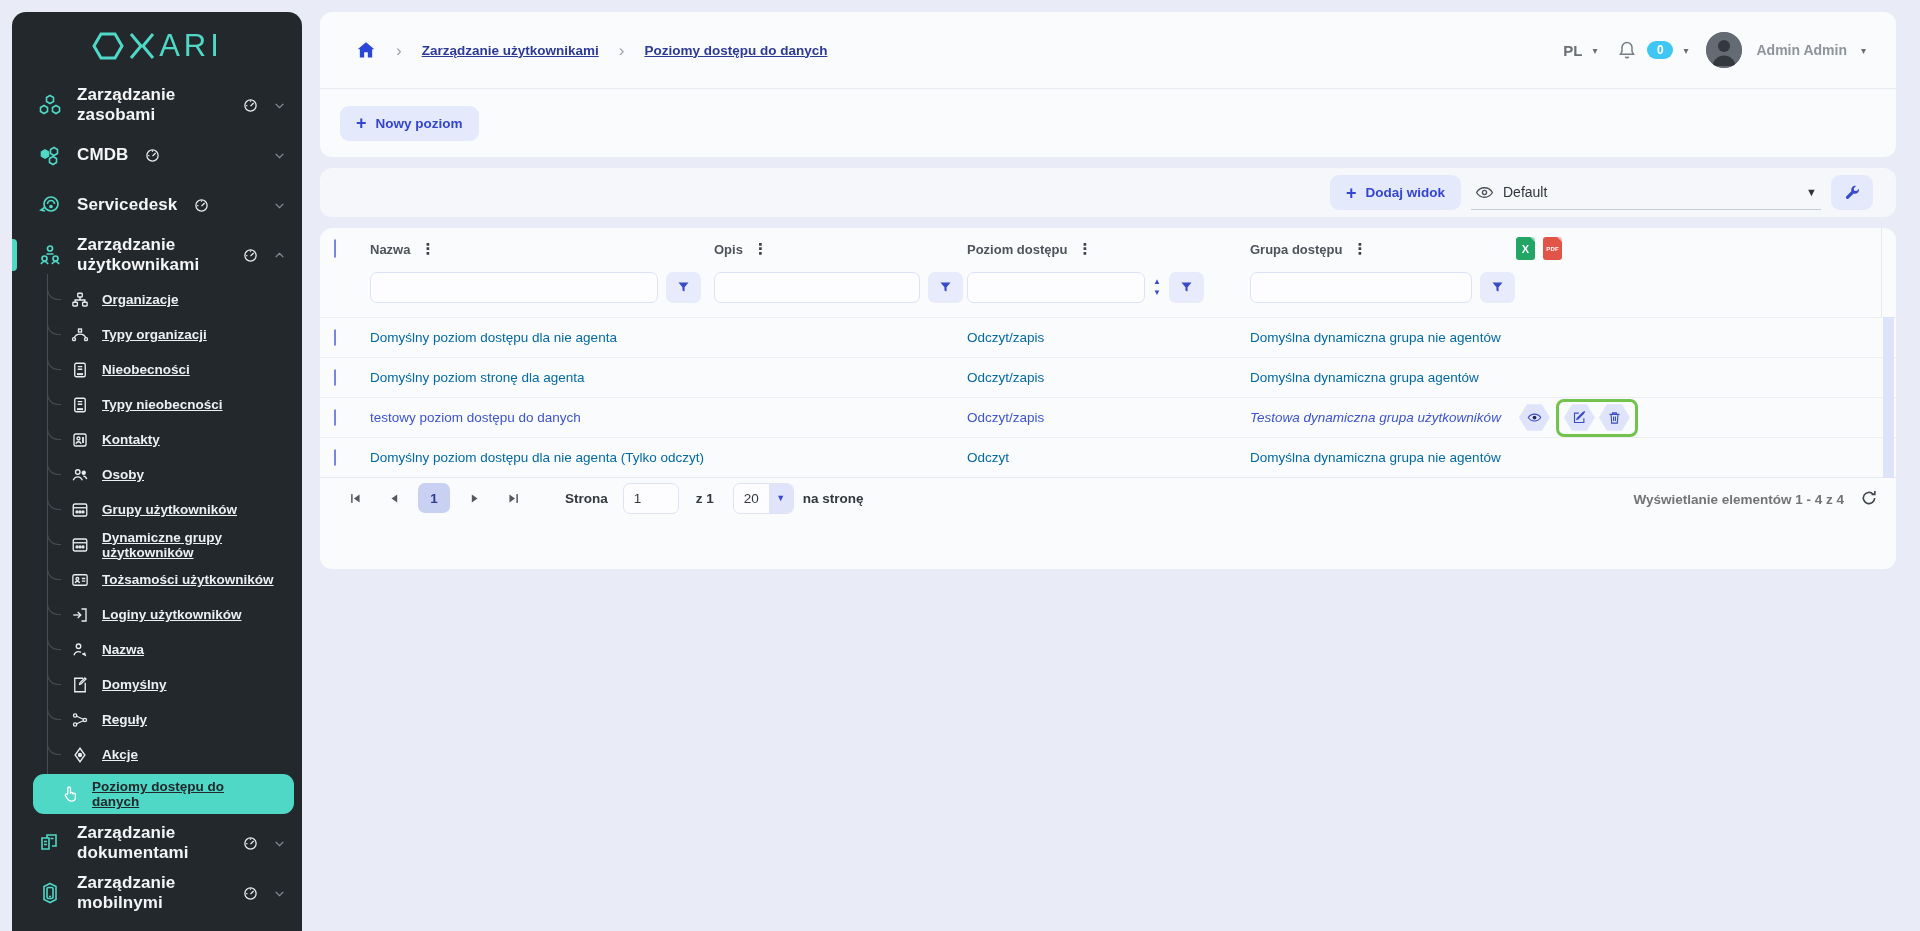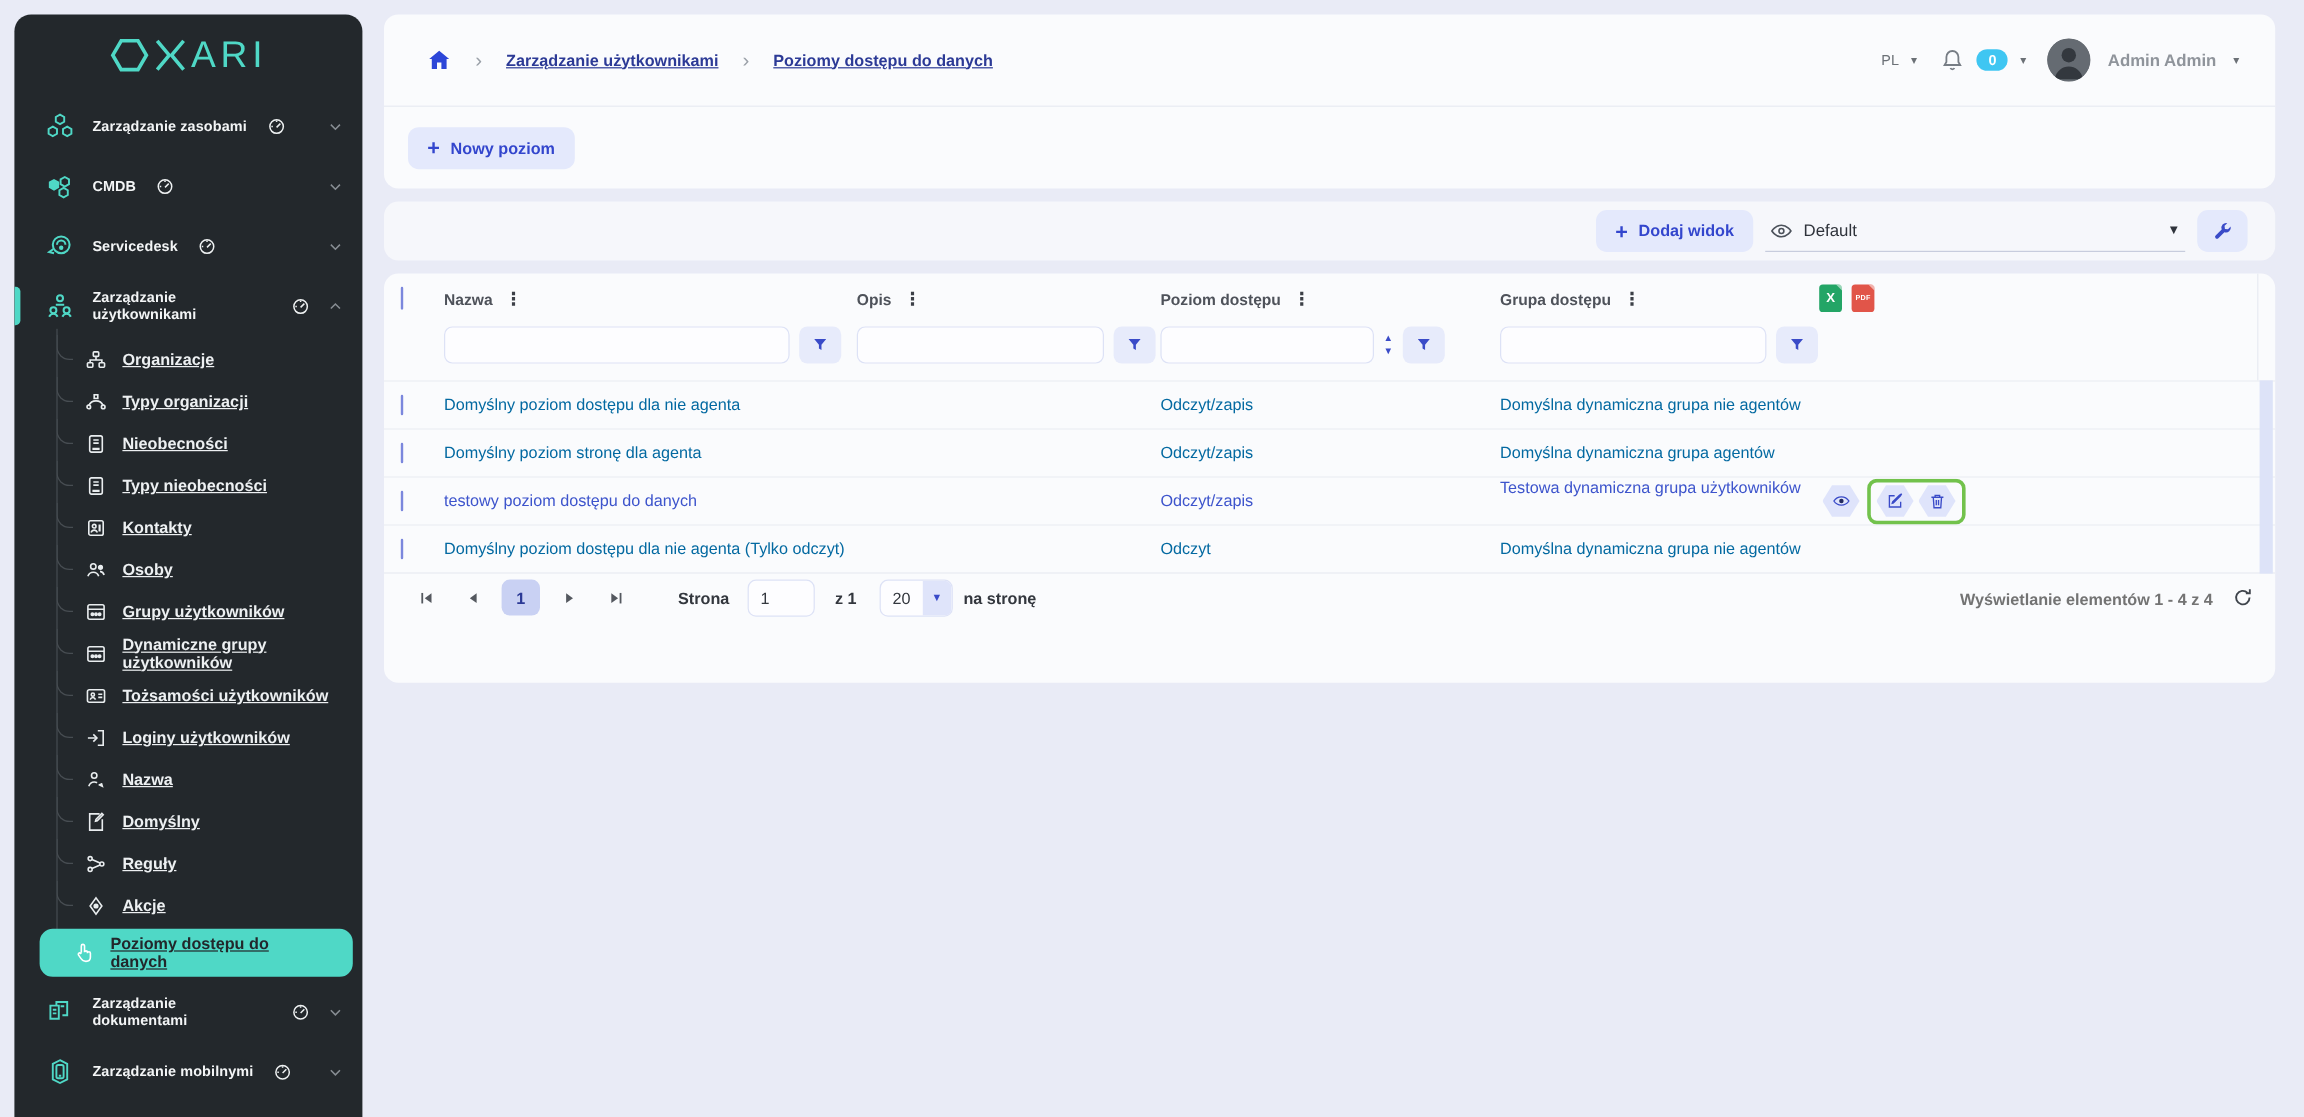--- a/index.html
+++ b/index.html
@@ -11,21 +11,21 @@
   html,body{width:1920px;height:931px;overflow:hidden;}
   body{background:var(--page);font-family:"Liberation Sans","DejaVu Sans",sans-serif;color:var(--text);}
   svg{display:block;}
 
   
   .sidebar{position:absolute;left:12px;top:12px;width:290px;height:919px;background:var(--sidebar);
     border-radius:14px 14px 0 0;overflow:hidden;}
   .s-logo{height:68px;display:flex;align-items:center;justify-content:center;gap:4px;color:var(--teal);}
   .s-logo .logo-tail{font-size:31px;letter-spacing:4px;font-weight:400;}
   .s-item{position:relative;display:flex;align-items:center;height:50px;padding:0 16px 0 26px;gap:15px;cursor:pointer;}
-  .s-item .slbl{color:#f3f5f6;font-size:12px;font-weight:700;letter-spacing:.1px;}
+  .s-item .slbl{color:#f3f5f6;font-size:17px;font-weight:700;letter-spacing:.1px;}
   .s-item .sicn{color:var(--teal);}
   .s-item .gauge{color:#eef1f2;margin-left:2px;}
   .s-item .chev{margin-left:auto;color:#878d93;}
   .active-bar{position:absolute;left:0;top:9px;width:5px;height:32px;background:var(--teal);border-radius:0 4px 4px 0;}
   .submenu{position:relative;margin-left:35px;padding:2px 0 4px 0;}
   .submenu::before{content:"";position:absolute;left:0;top:-6px;bottom:38px;width:0;border-left:1.5px solid #474d52;}
   .sub-item{position:relative;display:flex;align-items:center;height:35px;padding-left:24px;gap:13px;cursor:pointer;}
   .sub-item::before{content:"";position:absolute;left:0;top:-3px;width:13px;height:20px;
     border-left:1.5px solid #474d52;border-bottom:1.5px solid #474d52;border-bottom-left-radius:11px;}
   .sub-item .subicn{color:#e9edef;}
@@ -36,21 +36,21 @@
   .sub-item.active .subicn{color:#fff;}
 
   
   .main{position:absolute;left:320px;top:12px;width:1576px;}
   .card{background:var(--card);border-radius:12px;}
   .cardA{height:145px;margin-bottom:11px;}
   .crumb-row{height:76px;display:flex;align-items:center;padding:0 30px 0 36px;gap:14px;}
   .crumb-sep{color:#9aa0a8;font-size:17px;line-height:1;padding:0 6px;}
   .crumb-link{color:var(--navy);font-size:13.5px;font-weight:700;text-decoration:underline;cursor:pointer;}
   .hdr-right{margin-left:auto;display:flex;align-items:center;gap:10px;}
-  .lang{color:#6b7076;font-size:12px;font-weight:400;}
+  .lang{color:#6b7076;font-size:15px;font-weight:700;}
   .caret{color:#6b7076;font-size:10px;}
   .bell{color:#777d85;margin-left:10px;cursor:pointer;}
   .badge{background:var(--badge);color:#fff;font-size:12px;font-weight:700;border-radius:9px;
     padding:2px 9px;min-width:26px;text-align:center;}
   .avatar{width:36px;height:36px;border-radius:50%;background:#646a71;overflow:hidden;margin-left:8px;cursor:pointer;}
   .uname{color:#8f949b;font-size:14px;font-weight:600;margin:0 4px;}
   .divider{height:1px;background:var(--border);}
   .btn-row{height:68px;display:flex;align-items:center;padding-left:20px;}
   .soft-btn{display:inline-flex;align-items:center;gap:9px;background:var(--indigo-soft);color:#3346cd;
     border:none;border-radius:9px;height:35px;padding:0 16px;font-family:inherit;font-size:13.5px;font-weight:700;cursor:pointer;}
@@ -84,21 +84,21 @@
   .fcell{display:flex;align-items:center;gap:8px;}
   .f-input{height:31px;background:#fdfdff;border:1px solid #dde2f6;border-radius:7px;padding:0 10px;
     font-family:inherit;font-size:13px;color:var(--text);outline:none;}
   .fi-name{width:288px;} .fi-desc{width:206px;} .fi-level{width:178px;} .fi-group{width:222px;}
   .funnel-btn{width:35px;height:31px;background:#e7ebfb;border:none;border-radius:7px;
     display:flex;align-items:center;justify-content:center;cursor:pointer;}
   .spinner{display:flex;flex-direction:column;gap:3px;color:var(--indigo);font-size:8px;line-height:1;cursor:pointer;}
   .trow{height:40px;border-top:1px solid #ecedf4;font-size:13.5px;color:#0369a1;}
   .trow .cell{overflow:hidden;white-space:nowrap;}
   .trow.link-row{color:var(--link);}
-  .cgrp{display:flex;align-items:flex-start;gap:10px;}
+  .cgrp{display:flex;align-items:center;gap:10px;font-style:italic;}
   .actions{display:flex;align-items:center;gap:2px;margin-left:8px;}
   .hexbtn{width:31px;height:28px;background:var(--hex);display:flex;align-items:center;justify-content:center;
     clip-path:polygon(0 50%,26% 3%,74% 3%,100% 50%,74% 97%,26% 97%);cursor:pointer;color:var(--indigo);}
   .green-box{display:flex;align-items:center;gap:4px;border:3px solid var(--green);border-radius:8px;padding:2px 5px;margin-left:4px;}
 
   
   .pager{height:41px;border-top:1px solid var(--border);display:flex;align-items:center;padding:0 18px 0 20px;gap:9px;
     font-size:13.5px;color:#33373e;}
   .pg-btn{width:30px;height:28px;display:flex;align-items:center;justify-content:center;background:none;border:none;
     color:#54585f;cursor:pointer;}

